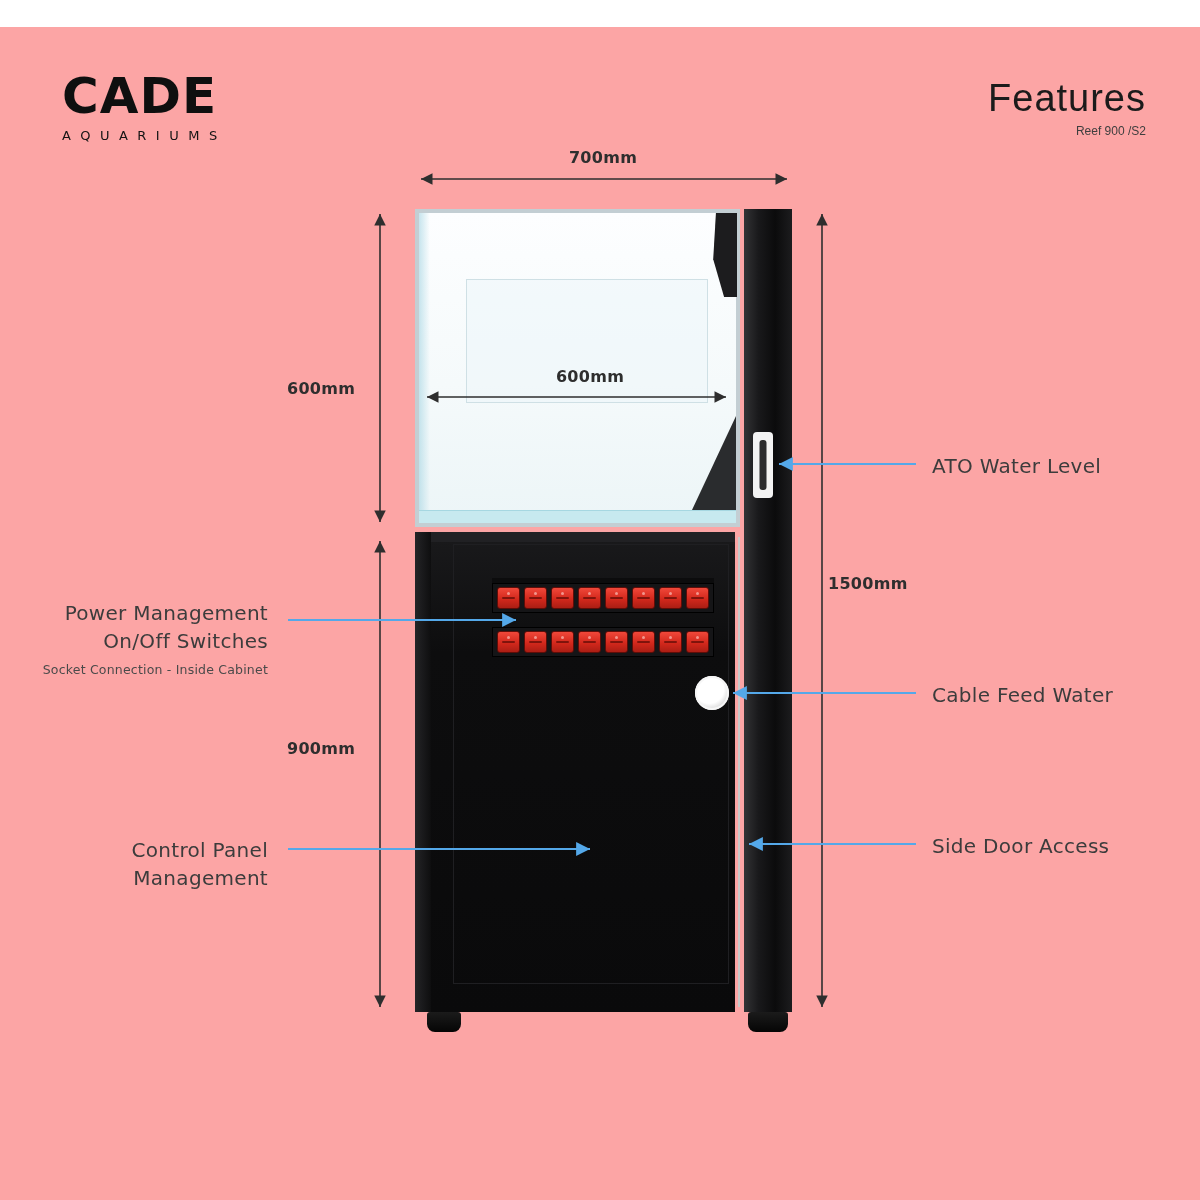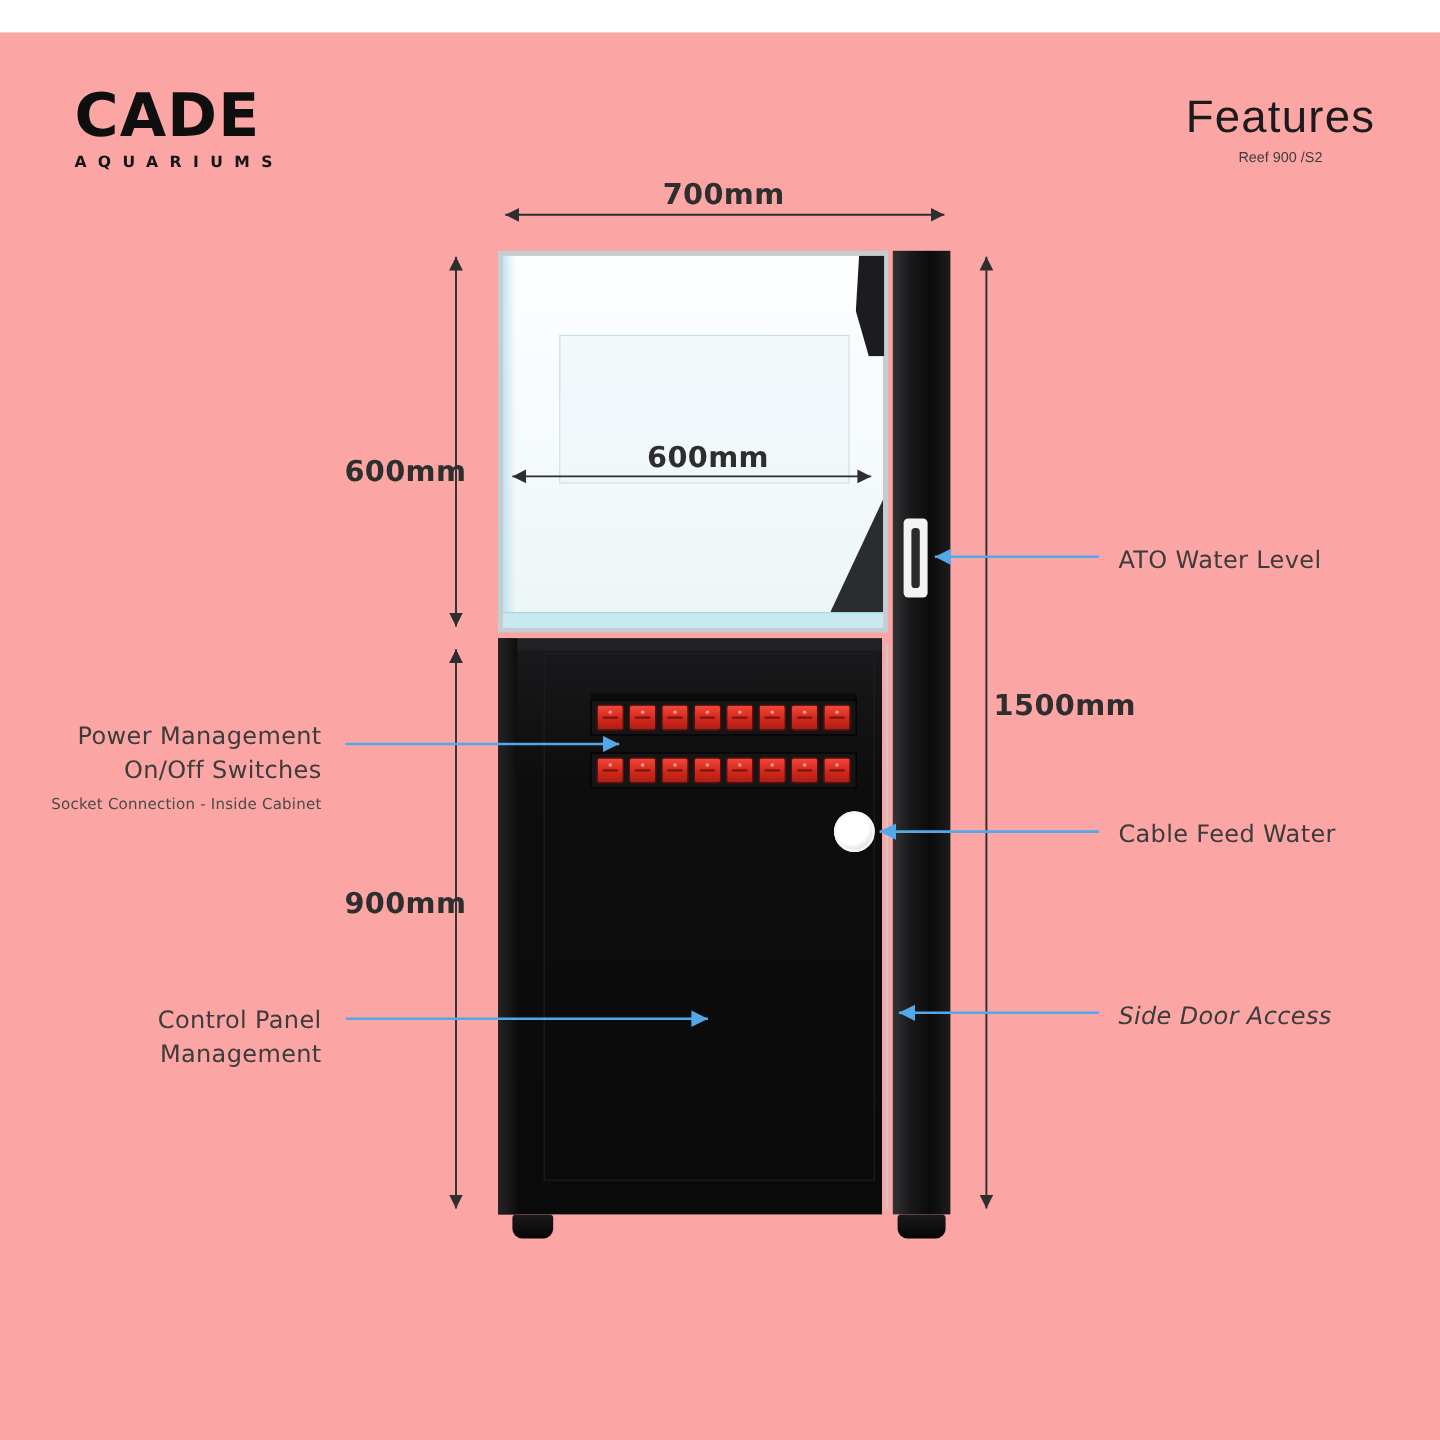--- a/index.html
+++ b/index.html
@@ -3,23 +3,23 @@
 <meta charset="utf-8">
 <style>
   * { margin:0; padding:0; box-sizing:border-box; }
   html,body { background:#ffffff; }
   body { font-family:"DejaVu Sans","Liberation Sans",sans-serif; }
   .canvas { position:relative; width:1200px; height:1200px; background:#fca5a5; overflow:hidden;margin-top:27px; }
 
   
   .logo { position:absolute; left:62px; top:44px; }
   .logo-word { font-size:50px; font-weight:bold; color:#0f0f0f; line-height:1; letter-spacing:1px; }
-  .logo-tag { font-size:13px; letter-spacing:9.5px; color:#141414; margin-top:7px; font-weight:700; }
+  .logo-tag { font-size:13px; letter-spacing:9.5px; color:#141414; margin-top:7px; font-weight:400; }
 
-  .features { position:absolute; right:54px; top:50px; text-align:center; font-family:"Liberation Sans",sans-serif; }
+  .features { position:absolute; right:54px; top:50px; text-align:right; font-family:"Liberation Sans",sans-serif; }
   .features-title { font-size:38px; font-weight:300; color:#1b1b1b; letter-spacing:1px; }
   .features-sub { font-size:12px; color:#3e3e3e; margin-top:4px; }
 
   
   .tank { position:absolute; left:415px; top:182px; width:325px; height:318px;
           background:linear-gradient(180deg,#fdfeff 0%,#f5fafb 55%,#ecf5f7 100%);
           border:4px solid #c3ced3; }
   .tank-left-tint { position:absolute; left:0; top:0; bottom:0; width:11px;
           background:linear-gradient(90deg,rgba(170,215,228,.65),rgba(170,215,228,0)); }
   .inner-glass { position:absolute; left:47px; top:66px; width:242px; height:124px;
@@ -62,31 +62,31 @@
           box-shadow:0 0 0 2px #f6f6f6 inset; }
 
   .door-edge { position:absolute; left:738px; top:510px; width:2px; height:470px; background:#c9c9c9; }
 
   .foot { position:absolute; top:985px; height:20px; background:linear-gradient(180deg,#1b1b1b,#050505);
           border-radius:3px 3px 8px 8px; }
   .foot-left { left:427px; width:34px; }
   .foot-right { left:748px; width:40px; }
 
   
-  .dim { position:absolute; font-size:24px; font-weight:bold; color:#2e2e2e; letter-spacing:.3px; z-index:11; }
+  .dim { position:absolute; font-size:16px; font-weight:bold; color:#2e2e2e; letter-spacing:.3px; z-index:11; }
   .dim-700 { left:543px; top:121px; width:120px; text-align:center; }
   .dim-600-left { left:287px; top:352px; }
   .dim-600-inner { left:530px; top:340px; width:120px; text-align:center; }
   .dim-1500 { left:828px; top:547px; }
   .dim-900 { left:287px; top:712px; }
 
   .callout { position:absolute; font-size:20px; color:#3c3c3c; letter-spacing:.3px; line-height:1.4; z-index:11; }
   .callout-ato { left:932px; top:425px; }
   .callout-cable { left:932px; top:654px; }
-  .callout-door { left:932px; top:805px;font-style:italic; }
+  .callout-door { left:932px; top:805px; }
   .callout-power { right:932px; top:572px; text-align:right; width:300px; }
   .callout-control { right:932px; top:809px; text-align:right; width:300px; }
   .callout-sub { font-size:12.5px; color:#4a4a4a; margin-top:7px; letter-spacing:.2px; line-height:1.2; }
 
   .arrows { position:absolute; left:0; top:0; width:1200px; height:1200px; z-index:10; pointer-events:none; }
 </style>
 </head>
 <body>
 
 <div class="canvas">

